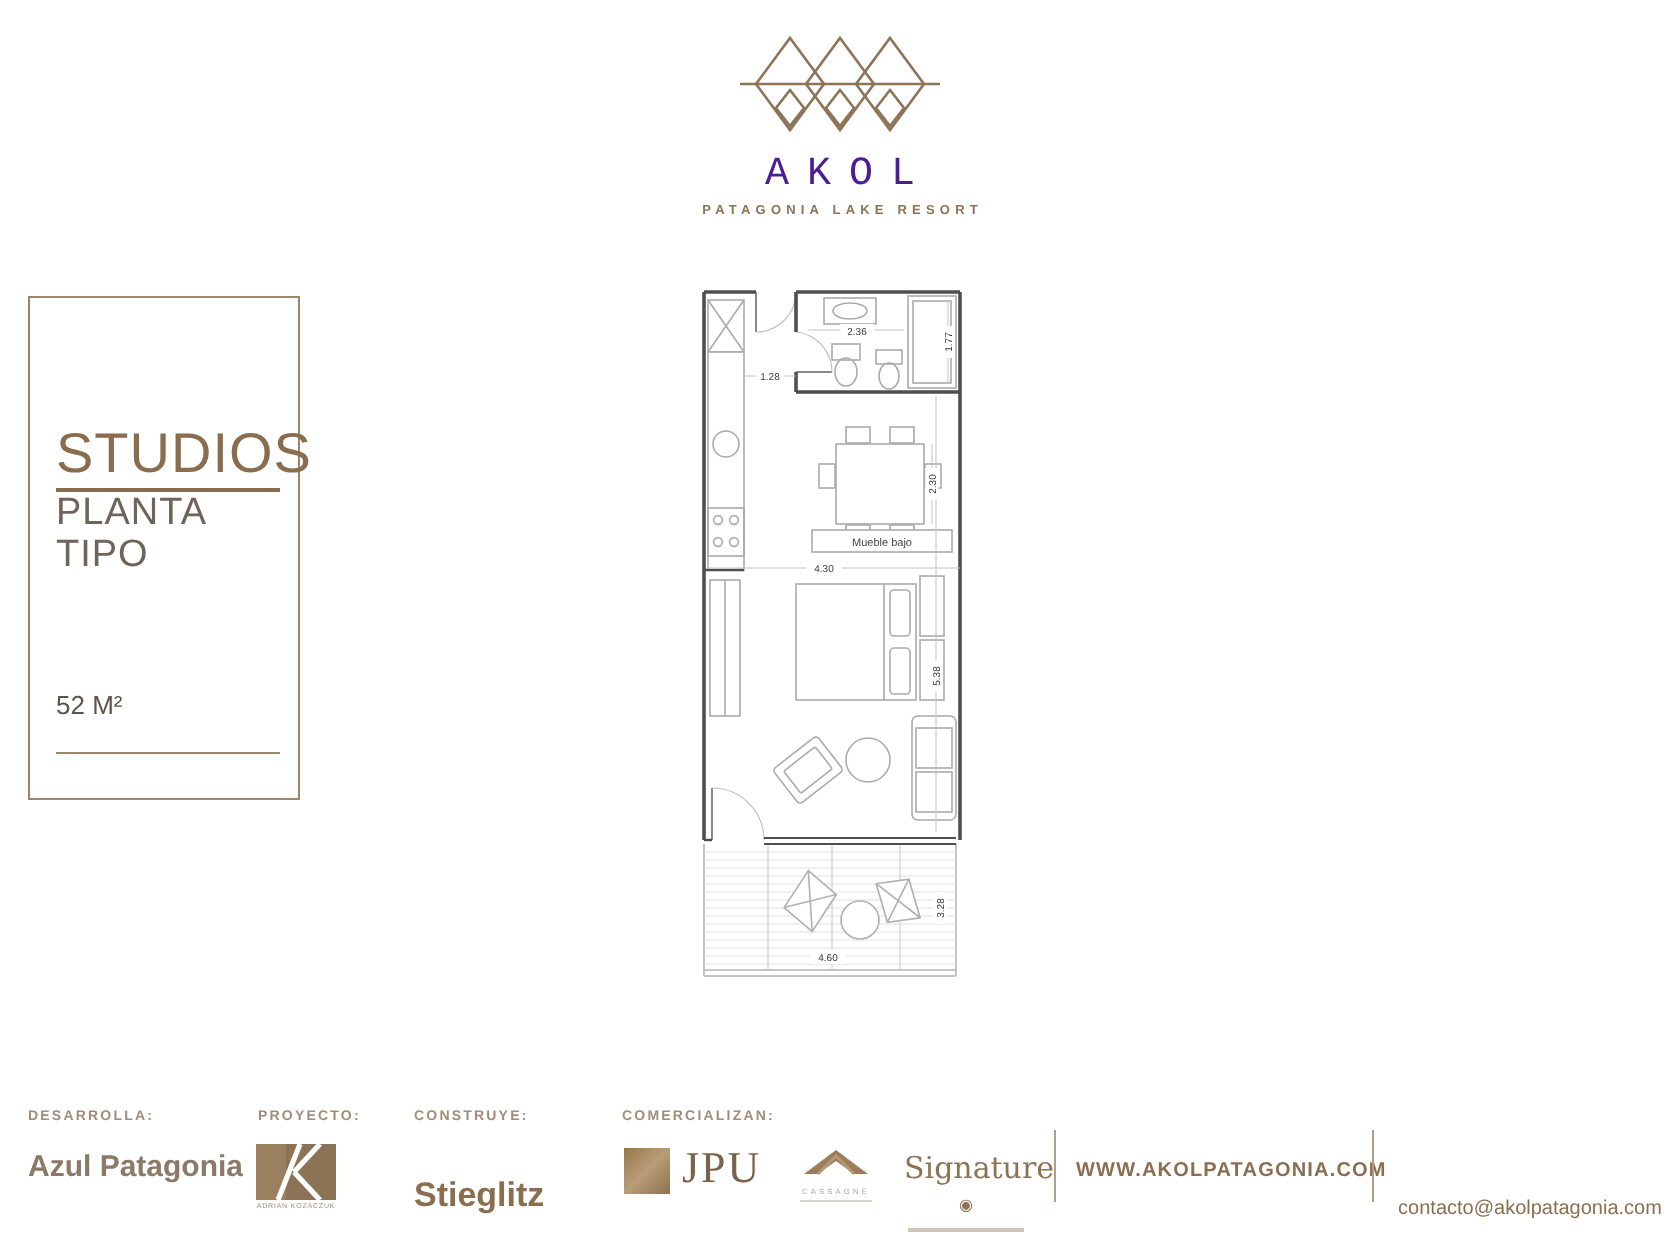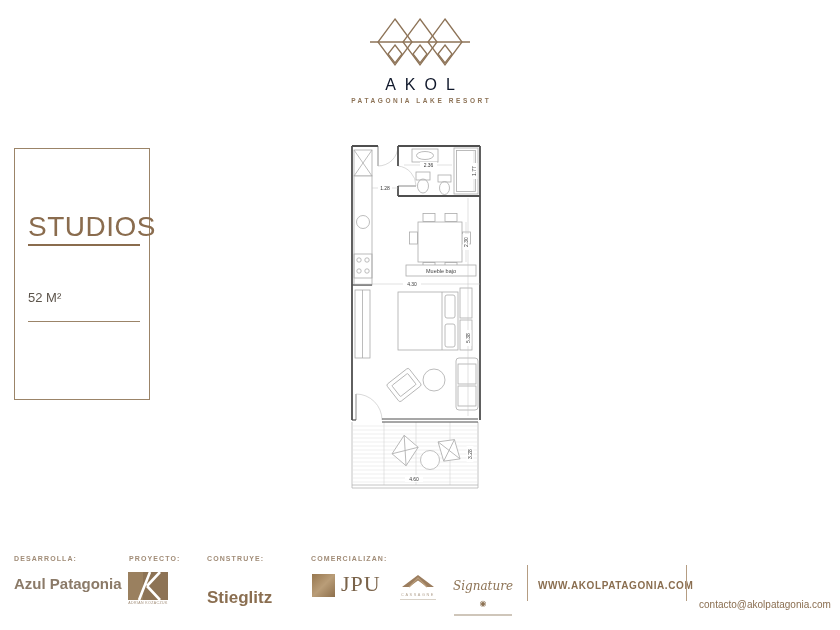--- a/index.html
+++ b/index.html
@@ -1,50 +1,50 @@
 <!DOCTYPE html>
 <html><head>
 <meta charset="utf-8">
 <style>
   html,body{margin:0;padding:0;background:#fff;}
   #page{position:relative;width:840px;height:630px;background:#fff;overflow:hidden;
         font-family:"Liberation Sans",sans-serif;outline:1px solid #e9e9e9;}
 
   
   .logo-wrap{position:absolute;top:16px;left:0;width:100%;display:flex;flex-direction:column;align-items:center;}
-  .logo-name{margin-top:4px;font-size:16px;letter-spacing:9px;padding-left:9px;color:#0f172a;}
+  .logo-name{margin-top:4px;font-size:20px;letter-spacing:9px;padding-left:9px;color:#4c1d95;font-family:Liberation Mono, monospace;}
   .logo-tag{margin-top:3px;font-size:6.5px;letter-spacing:2.6px;padding-left:2.6px;color:#8d7357;font-weight:bold;}
 
   
   .panel{position:absolute;left:14px;top:148px;width:136px;height:252px;border:1px solid #9b8468;box-sizing:border-box;padding:0 0 0 13px;}
   .panel-title{margin-top:64px;font-size:28px;color:#8a6c4e;letter-spacing:0.5px;line-height:1;}
   .panel-rule{width:112px;border-top:2px solid #8a6c4e;margin:3px 0 1px 0;}
   .panel-sub{font-size:19px;color:#6e645a;letter-spacing:0.5px;line-height:1.1;}
-  .panel-area{margin-top:44px;font-size:13px;color:#5c544b;}
+  .panel-area{margin-top:56px;font-size:13px;color:#5c544b;}
   .panel-rule2{width:112px;border-top:1px solid #9b8468;margin-top:16px;}
 
   
   .plan{position:absolute;left:346px;top:138px;}
 
   
   .disclaimer{position:absolute;left:14px;top:518px;width:812px;font-size:8px;color:#515151;letter-spacing:0.1px;}
 
   
   .flabel{position:absolute;font-size:7px;letter-spacing:1.1px;color:#a18c77;font-weight:bold;top:555px;}
   .dev-name{position:absolute;left:14px;top:575px;font-size:15px;font-weight:bold;color:#8b7a68;}
   .builder-name{position:absolute;left:207px;top:588px;font-size:17px;font-weight:bold;color:#8a6e50;}
   .k-logo{position:absolute;left:128px;top:572px;}
   .k-caption{position:absolute;left:122px;top:601px;width:52px;text-align:center;font-size:3.5px;letter-spacing:0.4px;color:#a18d78;}
   .jpu-box{position:absolute;left:312px;top:574px;width:23px;height:23px;background:linear-gradient(135deg,#97774f,#b99d78 50%,#8d6f4b);}
   .jpu-text{position:absolute;left:341px;top:571px;font-family:"Liberation Serif",serif;font-size:22px;color:#7a634a;letter-spacing:1px;}
   .cassagne{position:absolute;left:396px;top:573px;width:44px;text-align:center;}
   .cassagne-caption{font-size:3.8px;letter-spacing:1.6px;color:#b3a391;margin-top:1px;}
   .cassagne-line{height:1px;background:#d9d2c8;margin:1.5px 4px 0 4px;}
   .signature{position:absolute;left:452px;top:576px;width:62px;text-align:center;color:#8d7355;}
-  .sig-script{font-family:"DejaVu Serif",serif;font-style:italic;font-size:12px;line-height:1;}
+  .sig-script{font-family:"DejaVu Serif",serif;font-size:15px;line-height:1;}
   .sig-seal{font-size:8px;vertical-align:2px;}
   .sig-caption{height:2px;background:#cfc6ba;margin:2px 2px 0 2px;}
   .vdiv{position:absolute;top:565px;width:1px;height:36px;background:#b59d83;}
   .website{position:absolute;left:538px;top:580px;width:140px;text-align:left;font-size:10px;font-weight:bold;letter-spacing:0.6px;color:#8a6e50;cursor:pointer;}
   .email{position:absolute;left:698px;top:580px;width:134px;text-align:center;font-size:10px;color:#8a6e50;cursor:pointer;margin-top:19px;}
 
   svg text{font-family:"Liberation Sans",sans-serif;}
 </style>
 </head>
 <body>
@@ -63,20 +63,21 @@
         <path d="M75,29 L82,38 L75,47 L68,38 Z"></path>
       </g>
     </svg>
     <div class="logo-name">AKOL</div>
     <div class="logo-tag">PATAGONIA LAKE RESORT</div>
   </div>
 
   <div class="panel">
     <div class="panel-title">STUDIOS</div>
     <div class="panel-rule"></div>
+    <div class="panel-sub">PLANTA TIPO</div>
     <div class="panel-area">52 M²</div>
     <div class="panel-rule2"></div>
   </div>
 
   <svg class="plan" width="144" height="356" viewBox="0 0 144 356">
 
     <g>
       <path stroke="#dcdcdc" stroke-width="0.45" d="M7,288H131 M7,292H131 M7,296H131 M7,300H131 M7,304H131 M7,308H131 M7,312H131 M7,316H131 M7,320H131 M7,324H131 M7,328H131 M7,332H131 M7,336H131 M7,340H131 M7,344H131"></path>
       <path stroke="#c9c9c9" stroke-width="0.5" d="M38,284 V347 M70,284 V347 M104,284 V347"></path>
       <path stroke="#b5b5b5" stroke-width="0.8" fill="none" d="M6,284 V350 M132,284 V350 M6,350 H132 M6,347 H132"></path>

